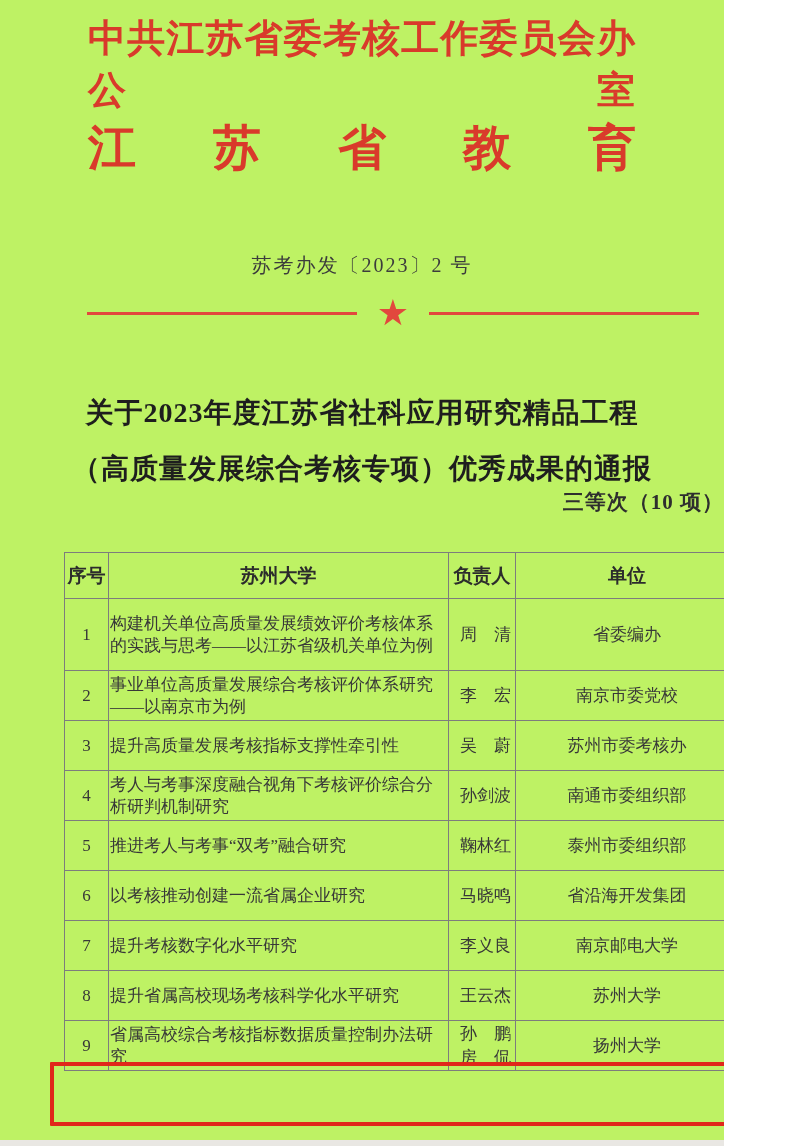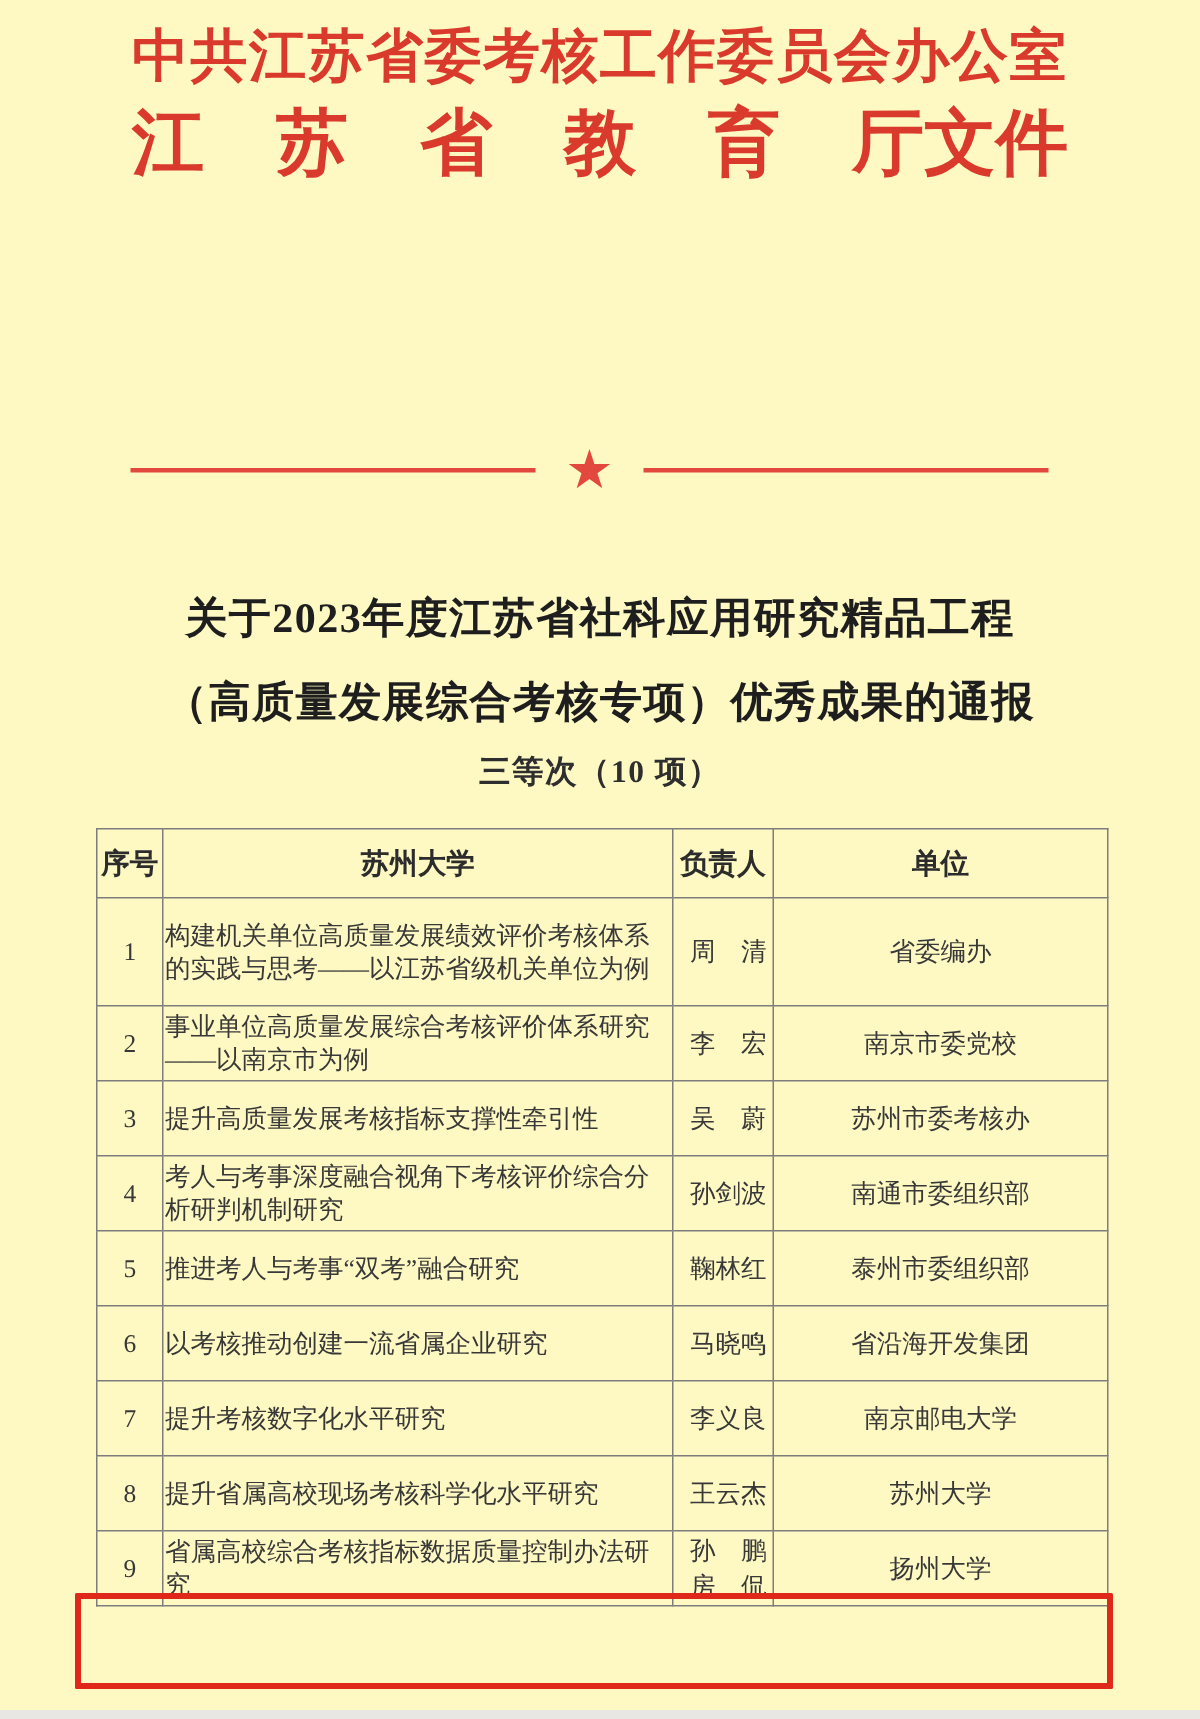--- a/index.html
+++ b/index.html
@@ -3,22 +3,22 @@
 <meta charset="utf-8">
 <style>
   * { margin:0; padding:0; box-sizing:border-box; }
   html,body { width:800px; }
   body {
     font-family: "Liberation Serif", serif;
     background:#ffffff;
   }
   .page {
     position:relative;
-    width:800px; height:1146px;
-    background:#fef9c3;
+    width:724px; height:1146px;
+    background:#bef264;
     overflow:hidden;
   }
 
   
   .red-header {
     position:absolute; top:12px; left:88px; right:88px;
     color:#d93a2b;
     font-weight:bold;
   }
   .rh-line1 {
@@ -56,22 +56,22 @@
 
   
   .title {
     position:absolute; top:385px; left:0; right:0;
     text-align:center;
     font-size:28px; font-weight:bold; color:#1e1e1e;
     line-height:56px;
     letter-spacing:1px;
   }
   .subtitle {
-    position:absolute; top:500px; left:0; right:0;
-    text-align:center;
+    position:absolute; top:488px; left:0; right:0;
+    text-align:right;
     font-size:21px; font-weight:bold; color:#2e2e2e;
     letter-spacing:1px;
   }
 
   
   table.results {
     position:absolute; top:552px; left:64px;
     width:674px;
     border-collapse:collapse;
     table-layout:fixed;
@@ -123,24 +123,24 @@
 <div class="page">
 
   <div class="red-header" style="color: rgb(217, 58, 43);">
     <div class="rh-line1">中共江苏省委考核工作委员会办公室</div>
     <div class="rh-line2">
       <span>江</span>
       <span>苏</span>
       <span>省</span>
       <span>教</span>
       <span>育</span>
-      <span>厅文件</span>
     </div>
   </div>
 
+  <div class="doc-number">苏考办发〔2023〕2 号</div>
 
   <div class="divider">
     <span class="bar" style="background: rgb(226, 72, 61);"></span>
     <span class="star" style="color: rgb(226, 72, 61);">★</span>
     <span class="bar" style="background: rgb(226, 72, 61);"></span>
   </div>
 
   <div class="title">
     <div>关于2023年度江苏省社科应用研究精品工程</div>
     <div>（高质量发展综合考核专项）优秀成果的通报</div>

